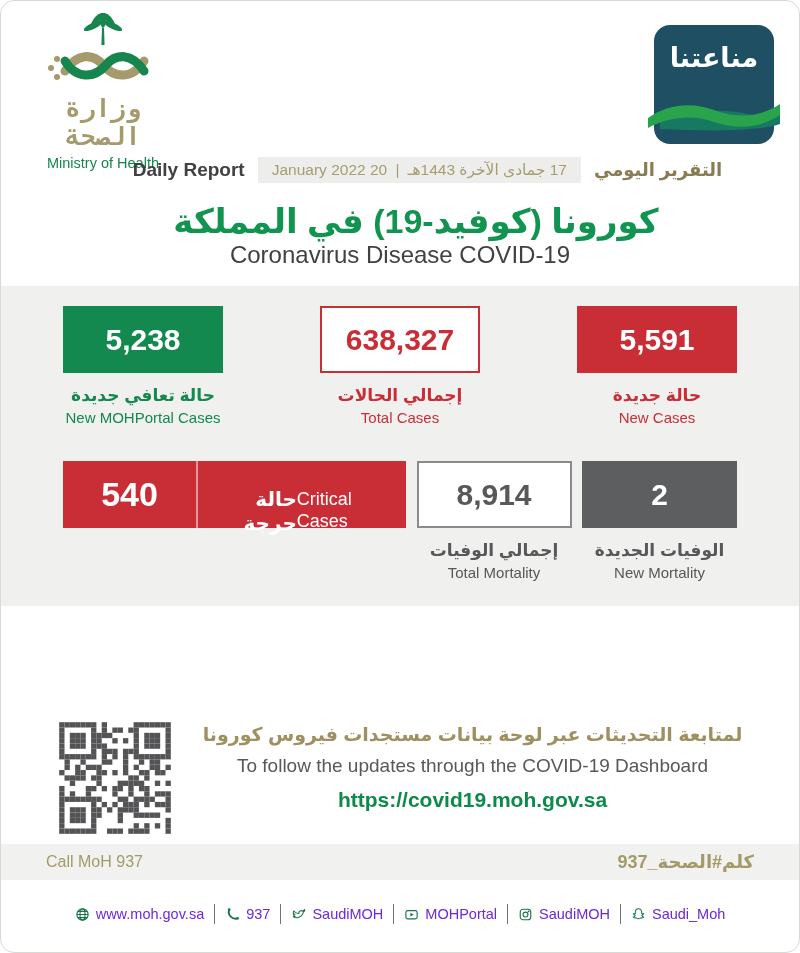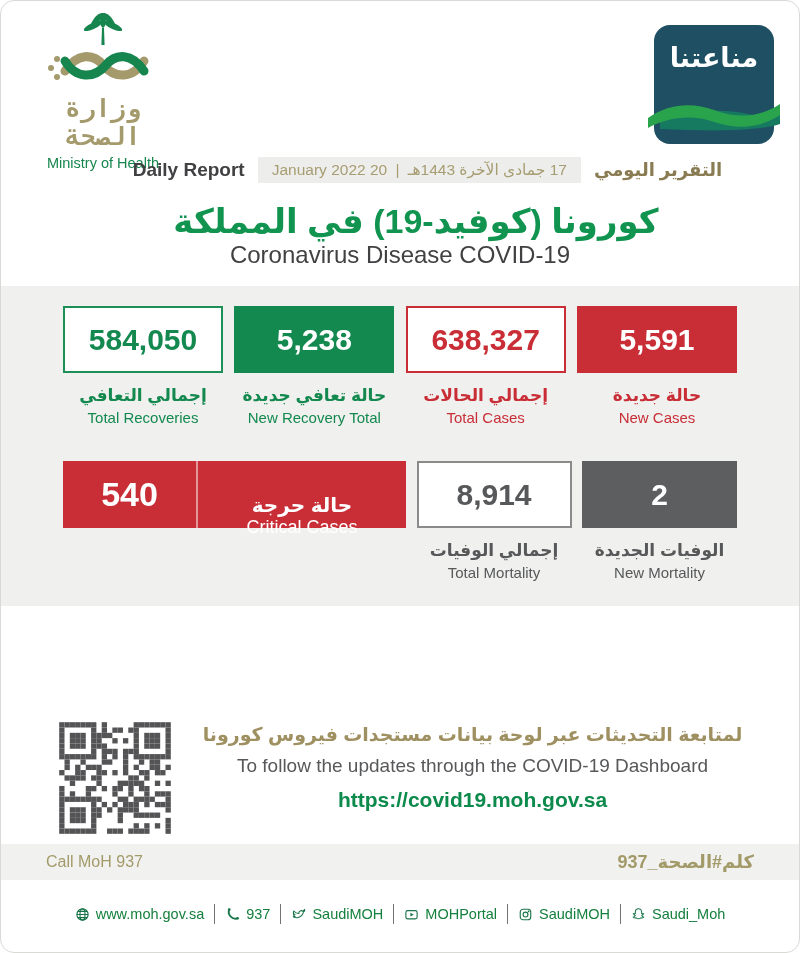--- a/index.html
+++ b/index.html
@@ -40,21 +40,21 @@
   .red-solid{background:#c92e37;color:#fff;}
   .gray-outline{background:#fff;border:2px solid #8a8a8a;color:#57585a;}
   .dark-solid{background:#5d5e60;color:#fff;}
   .lbl-ar{font-size:17px;font-weight:bold;margin-top:12px;}
   .lbl-en{font-size:15px;margin-top:3px;}
   .green-text{color:#13894f;} .red-text{color:#c92e37;} .dark-text{color:#57585a;}
   .row2{position:absolute;top:175px;left:62px;right:62px;display:flex;justify-content:space-between;}
   .critical{width:343px;height:67px;background:#c92e37;color:#fff;display:flex;}
   .crit-num{width:133px;display:flex;align-items:center;justify-content:center;
     font-size:34px;font-weight:bold;border-right:2px solid rgba(255,255,255,.5);}
-  .crit-labels{flex:1;display:flex;flex-direction:column;align-items:center;justify-content:space-between;line-height:1.2;margin-top:32px;}
+  .crit-labels{flex:1;display:flex;flex-direction:row;align-items:center;justify-content:space-between;line-height:1.2;margin-top:32px;}
   .crit-ar{font-size:20px;font-weight:bold;}
   .crit-en{font-size:18px;}
   
   .doses{position:absolute;top:622px;left:62px;width:676px;height:62px;display:flex;border:1px solid #8fd4cf;box-sizing:border-box;}
   .doses-num{width:338px;background:#5ac2bc;color:#fff;font-size:37px;font-weight:bold;
     display:flex;align-items:center;justify-content:center;}
   .doses-label{flex:1;background:#f1f1ef;display:flex;flex-direction:column;align-items:center;
     justify-content:center;color:#4cbab3;line-height:1.25;}
   .doses-ar{font-size:17px;font-weight:bold;}
   .doses-en{font-size:14px;}
@@ -65,21 +65,21 @@
   .dash-ar{font-size:19px;font-weight:bold;color:#9f9061;}
   .dash-en{font-size:19px;color:#57585a;margin-top:9px;}
   .dash-url{display:block;font-size:21px;font-weight:bold;color:#0c8a4c;margin-top:11px;text-decoration:none;cursor:pointer;}
   
   .strip{position:absolute;top:843px;left:0;right:0;height:36px;background:#f1f1f0;
     display:flex;align-items:center;justify-content:space-between;padding:0 45px;box-sizing:border-box;}
   .strip-en{font-size:16px;color:#a39a6a;}
   .strip-ar{font-size:18px;font-weight:bold;color:#a39a6a;}
   
   .social{position:absolute;top:893px;left:0;right:0;height:40px;display:flex;justify-content:center;align-items:center;}
-  .soc{display:inline-flex;align-items:center;gap:6px;color:#15803d;font-size:14.5px;
+  .soc{display:inline-flex;align-items:center;gap:6px;color:#6d28d9;font-size:14.5px;
     padding:0 10px;line-height:20px;cursor:pointer;}
   .soc + .soc{border-left:1px solid #737373;}
   .soc svg{display:block;}
 </style>
 </head>
 <body>
 
 <div class="page">
 
   <div class="logo">
@@ -121,32 +121,25 @@
     </span>
     <span class="daily-ar" dir="rtl">التقرير اليومي</span>
   </div>
 
   <h1 class="title-ar" dir="rtl">كورونا (كوفيد-19) في المملكة</h1>
   <div class="title-en">Coronavirus Disease COVID-19</div>
 
   <section class="panel">
     <div class="row1">
       <div class="stat-col">
-        <div class="stat-box green-outline">
-          <span>584,050</span>
-        </div>
-        <div class="lbl-ar green-text" dir="rtl">إجمالي التعافي</div>
-        <div class="lbl-en green-text">Total Recoveries</div>
-      </div>
-      <div class="stat-col">
         <div class="stat-box green-solid">
           <span>5,238</span>
         </div>
         <div class="lbl-ar green-text" dir="rtl">حالة تعافي جديدة</div>
-        <div class="lbl-en green-text">New Recovery Total</div>
+        <div class="lbl-en green-text">New MOHPortal Cases</div>
       </div>
       <div class="stat-col">
         <div class="stat-box red-outline">
           <span>638,327</span>
         </div>
         <div class="lbl-ar red-text" dir="rtl">إجمالي الحالات</div>
         <div class="lbl-en red-text">Total Cases</div>
       </div>
       <div class="stat-col">
         <div class="stat-box red-solid">

